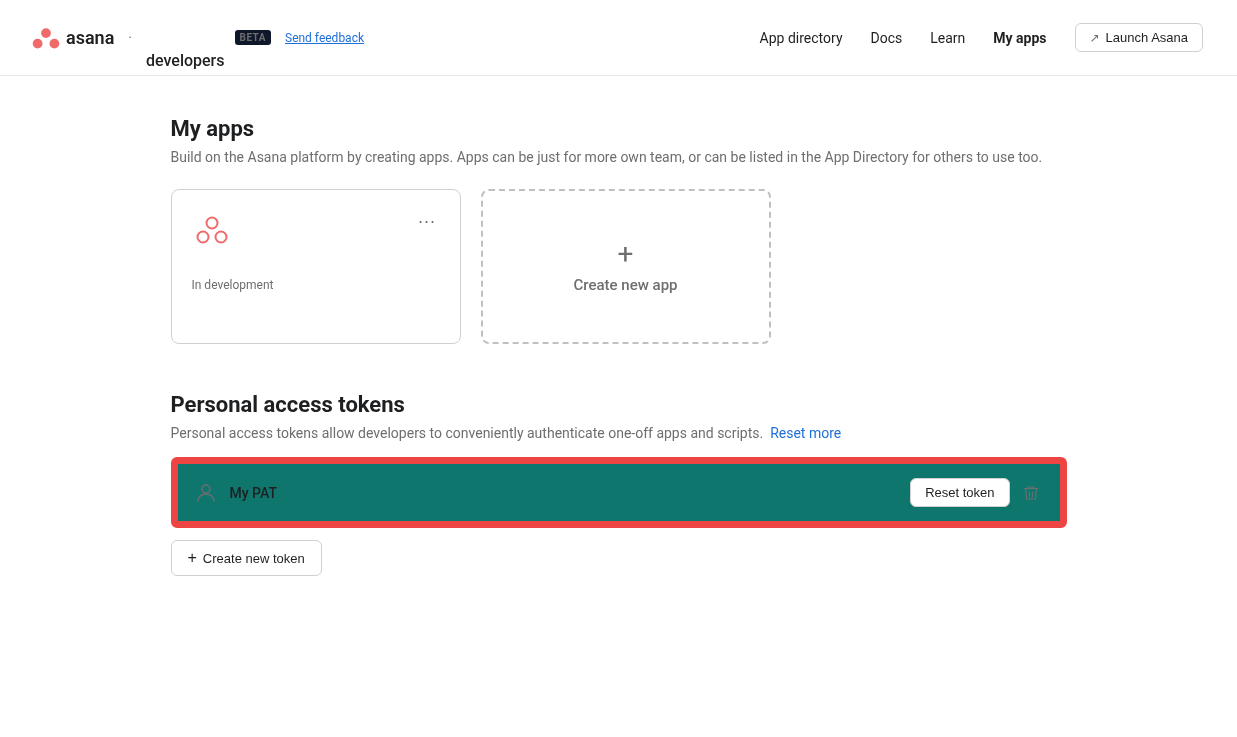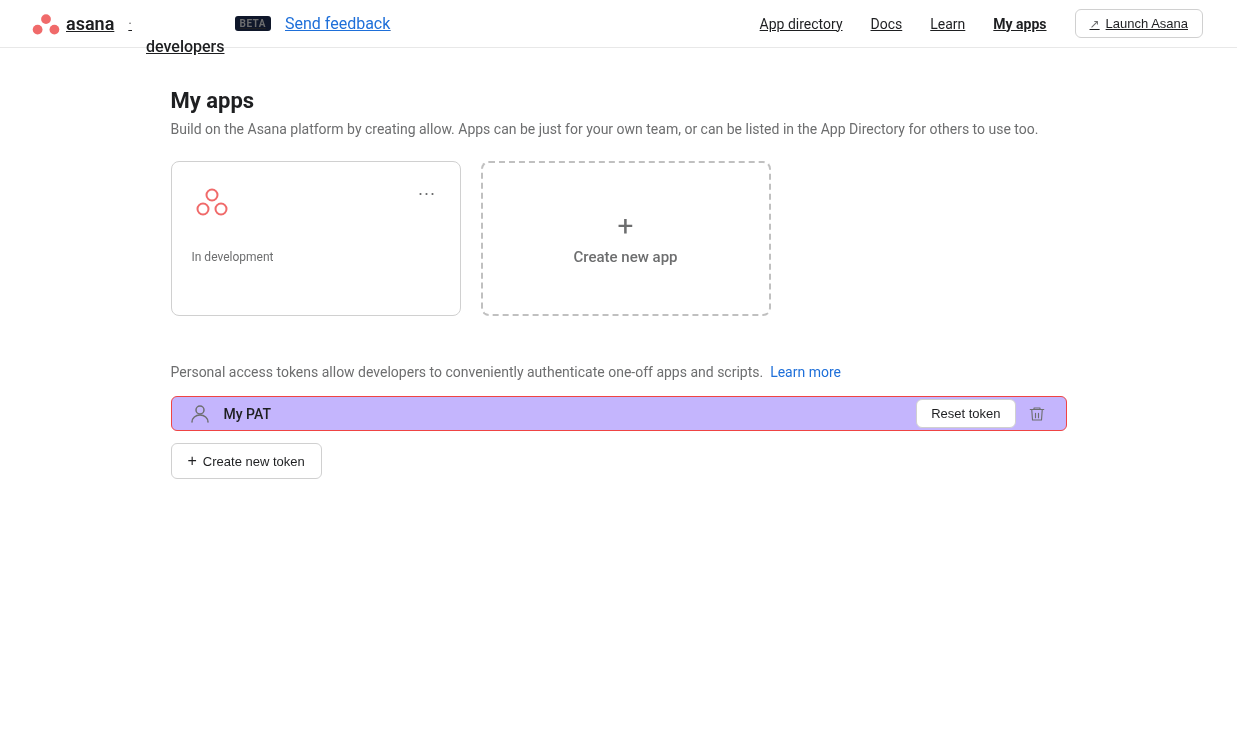--- a/index.html
+++ b/index.html
@@ -3,24 +3,23 @@
   <meta charset="utf-8">
   <style>
     * { box-sizing: border-box; margin: 0; padding: 0; }
     body { font-family: -apple-system, BlinkMacSystemFont, 'Segoe UI', Roboto, sans-serif; background: #fff; color: #1e1f21; font-size: 14px; }
 
     
     .header {
       display: flex;
       align-items: center;
       padding: 0 32px;
-      height: 48px;
+      height: 76px;
       border-bottom: 1px solid #e8e8e8;
       position: relative;
-      text-decoration: underline;
     }
     .header-left {
       display: flex;
       align-items: center;
       gap: 10px;
     }
     .asana-logo {
       display: flex;
       align-items: center;
       gap: 6px;
@@ -49,21 +48,21 @@
       color: #6d6e6f;
       font-size: 10px;
       font-weight: 700;
       padding: 2px 5px;
       border-radius: 3px;
       letter-spacing: 0.5px;
     }
     .send-feedback-link {
       color: #1e6fd9;
       text-decoration: underline;
-      font-size: 16px;
+      font-size: 12px;
       cursor: pointer;
       margin-left: 4px;
     }
     .header-nav {
       display: flex;
       align-items: center;
       gap: 28px;
       margin-left: auto;
       margin-right: 2px;
     }
@@ -198,25 +197,25 @@
     }
     .learn-more-link {
       color: #1e6fd9;
       text-decoration: none;
       cursor: pointer;
     }
 
     .token-row {
       display: flex;
       align-items: center;
-      border: 1px solid #ef4444;
+      border: 7px solid #ef4444;
       border-radius: 6px;
-      padding: 2px 16px;
+      padding: 14px 16px;
       margin-bottom: 12px;
-      background: #c4b5fd;
+      background: #0f766e;
     }
     .token-icon {
       width: 24px;
       height: 24px;
       margin-right: 12px;
       color: #6d6e6f;
     }
     .token-name {
       font-size: 14px;
       font-weight: 500;
@@ -292,21 +291,21 @@
       <span class="launch-btn-icon">↗</span>
       <span>Launch Asana</span>
     </button>
   </nav>
 </header>
 
 <main class="main">
 
   <section>
     <h1 class="section-title">My apps</h1>
-    <p class="section-desc">Build on the Asana platform by creating allow. Apps can be just for your own team, or can be listed in the App Directory for others to use too.</p>
+    <p class="section-desc">Build on the Asana platform by creating apps. Apps can be just for more own team, or can be listed in the App Directory for others to use too.</p>
 
     <div class="apps-grid">
 
       <div class="app-card">
         <div class="app-card-header">
           <svg class="app-icon-placeholder" viewBox="0 0 40 40" fill="none" xmlns="http://www.w3.org/2000/svg">
             <circle cx="20" cy="13" r="5.5" fill="none" stroke="#F06A6A" stroke-width="2"></circle>
             <circle cx="11" cy="27" r="5.5" fill="none" stroke="#F06A6A" stroke-width="2"></circle>
             <circle cx="29" cy="27" r="5.5" fill="none" stroke="#F06A6A" stroke-width="2"></circle>
           </svg>
@@ -316,23 +315,24 @@
       </div>
 
       <div class="create-app-card">
         <span class="create-app-plus">+</span>
         <span class="create-app-label">Create new app</span>
       </div>
     </div>
   </section>
 
   <section class="tokens-section">
+    <h2 class="section-title">Personal access tokens</h2>
     <p class="tokens-desc">
       <span>Personal access tokens allow developers to conveniently authenticate one-off apps and scripts.</span>
-      &nbsp;<a class="learn-more-link">Learn more</a>
+      &nbsp;<a class="learn-more-link">Reset more</a>
     </p>
 
     <div class="token-row">
       <svg class="token-icon" viewBox="0 0 24 24" fill="none" xmlns="http://www.w3.org/2000/svg">
         <circle cx="12" cy="8" r="4" stroke="#6d6e6f" stroke-width="1.5"></circle>
         <path d="M4 20c0-4 3.6-7 8-7s8 3 8 7" stroke="#6d6e6f" stroke-width="1.5" stroke-linecap="round"></path>
       </svg>
       <span class="token-name">My PAT</span>
       <button class="reset-token-btn">Reset token</button>
       <button class="delete-token-btn">

